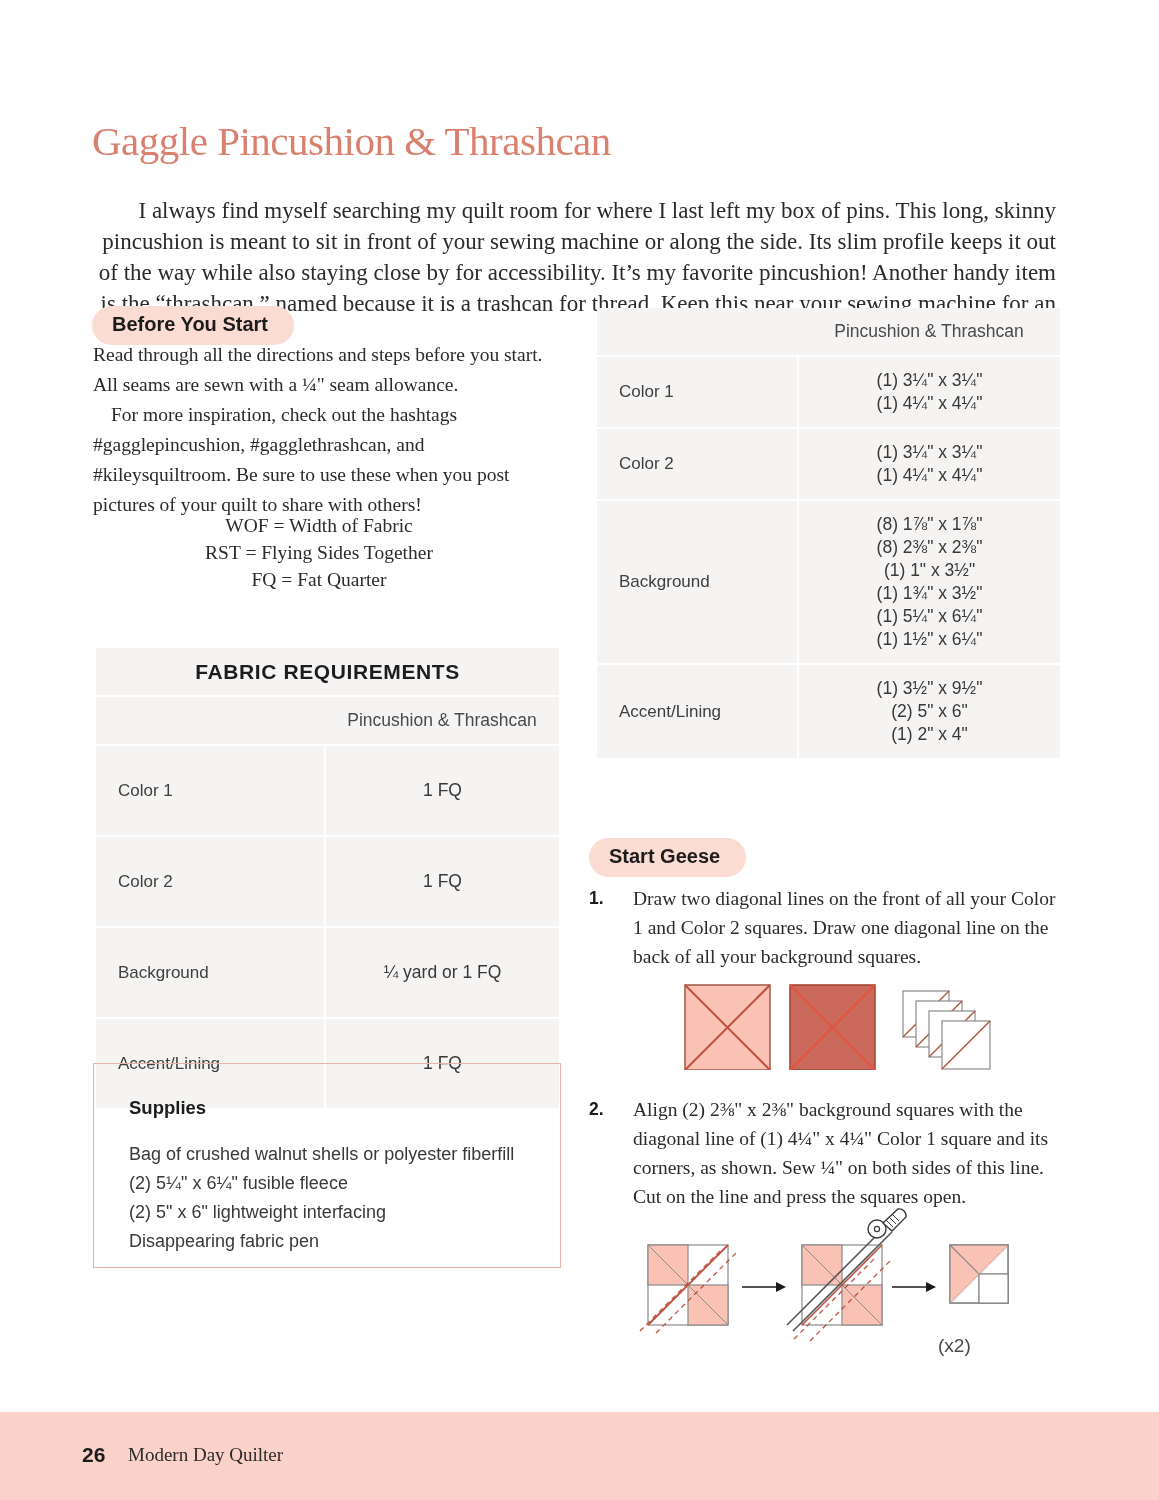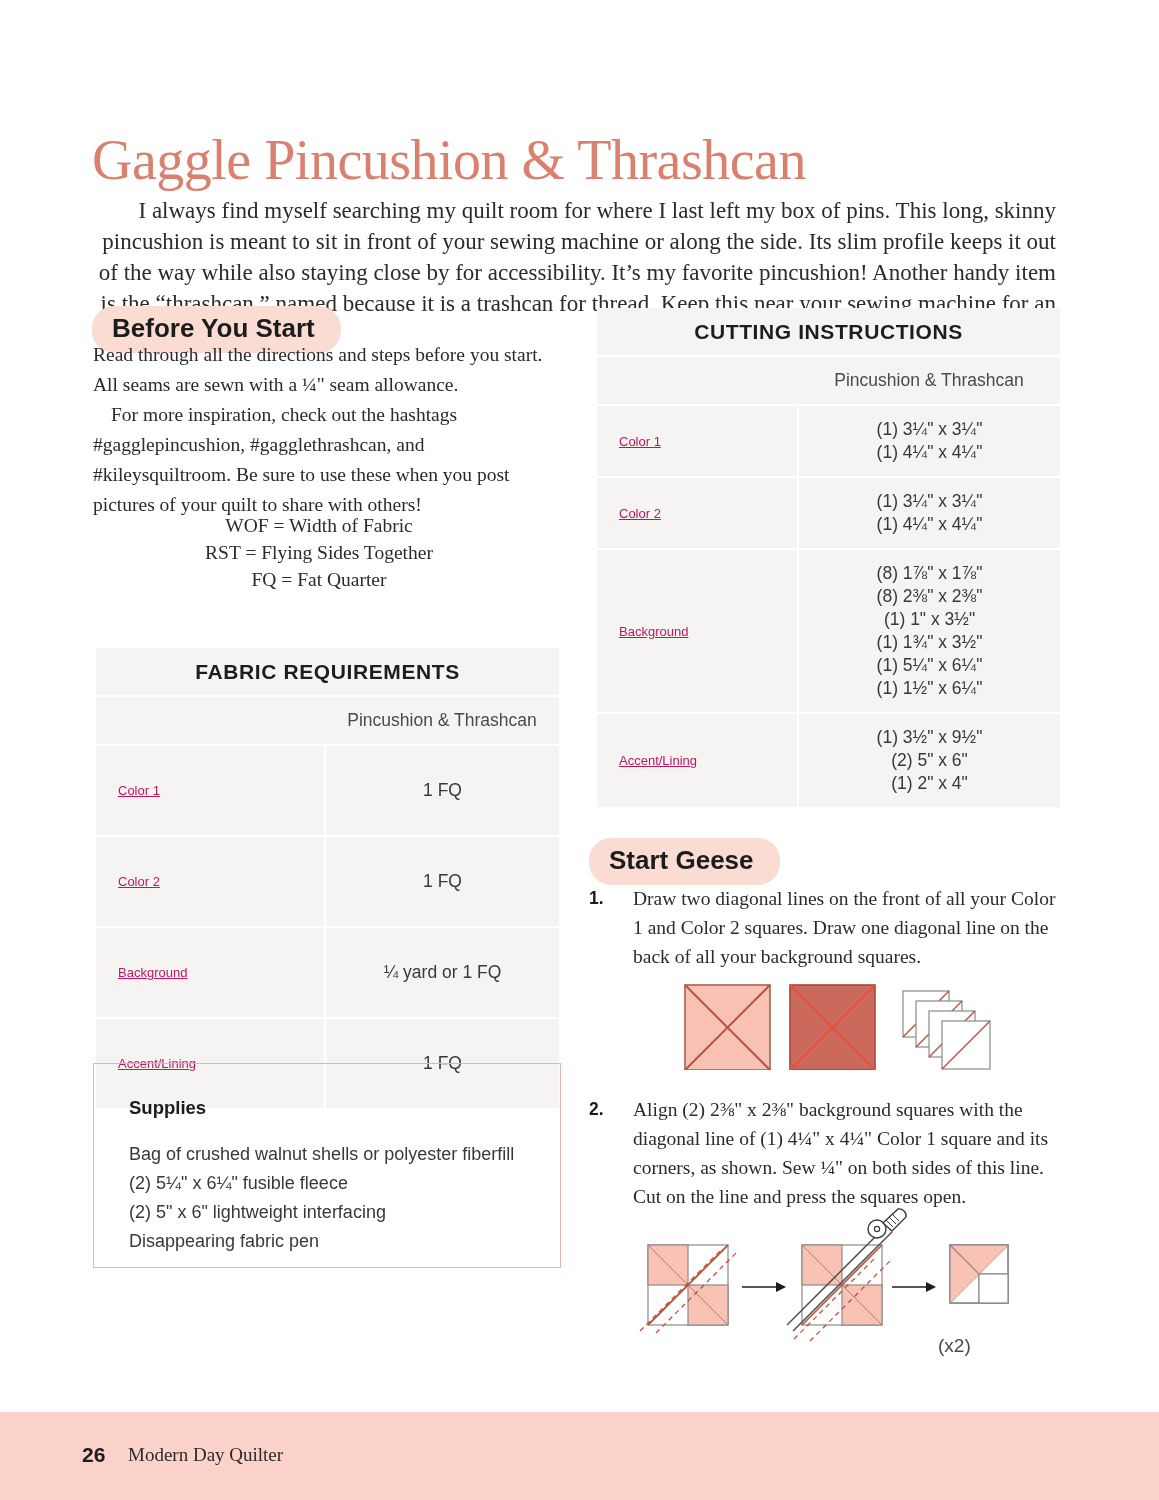--- a/index.html
+++ b/index.html
@@ -9,21 +9,21 @@
     font-family:"Liberation Sans", sans-serif;
     position:relative;
     overflow:hidden;
   }
   .page{position:absolute;inset:0;}
 
   
   .title{
     position:absolute;left:92px;top:93px;
     font-family:"Liberation Serif", serif;
-    font-size:56px;line-height:1.05;
+    font-size:41px;line-height:1.05;
     color:#d9806e;
     letter-spacing:-0.5px;
     font-weight:400;
     white-space:nowrap;
   }
 
   
   .intro{
     position:absolute;left:93px;top:172px;width:963px;
     font-family:"Liberation Serif", serif;
@@ -32,21 +32,21 @@
     text-align:right;
   }
 
   
   .pill{
     position:absolute;
     background:#fadcd3;
     border-radius:22px;
     font-family:"Liberation Sans", sans-serif;
     font-weight:700;
-    font-size:26px;
+    font-size:20px;
     color:#1c1c1c;
     padding:7px 26px 9px 20px;
     white-space:nowrap;
   }
   #pill-before{left:92px;top:306px;}
   #pill-geese{left:589px;top:838px;}
 
   
   .before-body{
     position:absolute;left:93px;top:340px;width:452px;
@@ -94,24 +94,23 @@
     text-align:center;
     font-size:17.5px;
     color:#4a4a4c;
     height:47px;
     vertical-align:middle;
   }
   .tbl .t-blank{border-right:0;}
   .tbl .t-label{
     width:206px;
     padding-left:22px;
-    font-size:13px;
+    font-size:17px;
     vertical-align:middle;
-    color:#be185d;
-    text-decoration:underline;
+    color:#404040;
   }
   .tbl .t-val{
     text-align:center;
     font-size:17.5px;
     line-height:23px;
     vertical-align:middle;
     padding:12px 6px;
     color:#39393a;
   }
   #tbl-fabric .t-label{width:206px;}
@@ -220,23 +219,20 @@
     </tr>
     <tr>
       <td class="t-label">Accent/Lining</td>
       <td class="t-val">1 FQ</td>
     </tr>
   </tbody>
     </table>
 
   <table class="tbl" id="tbl-cutting">
     <tbody>
-        <tr>
-      <td class="t-title" colspan="2">CUTTING INSTRUCTIONS</td>
-    </tr>
     <tr>
       <td class="t-sub t-blank"></td>
       <td class="t-sub">Pincushion &amp; Thrashcan</td>
     </tr>
     <tr>
       <td class="t-label">Color 1</td>
       <td class="t-val">(1) 3¼" x 3¼"<br>(1) 4¼" x 4¼"</td>
     </tr>
     <tr>
       <td class="t-label">Color 2</td>

